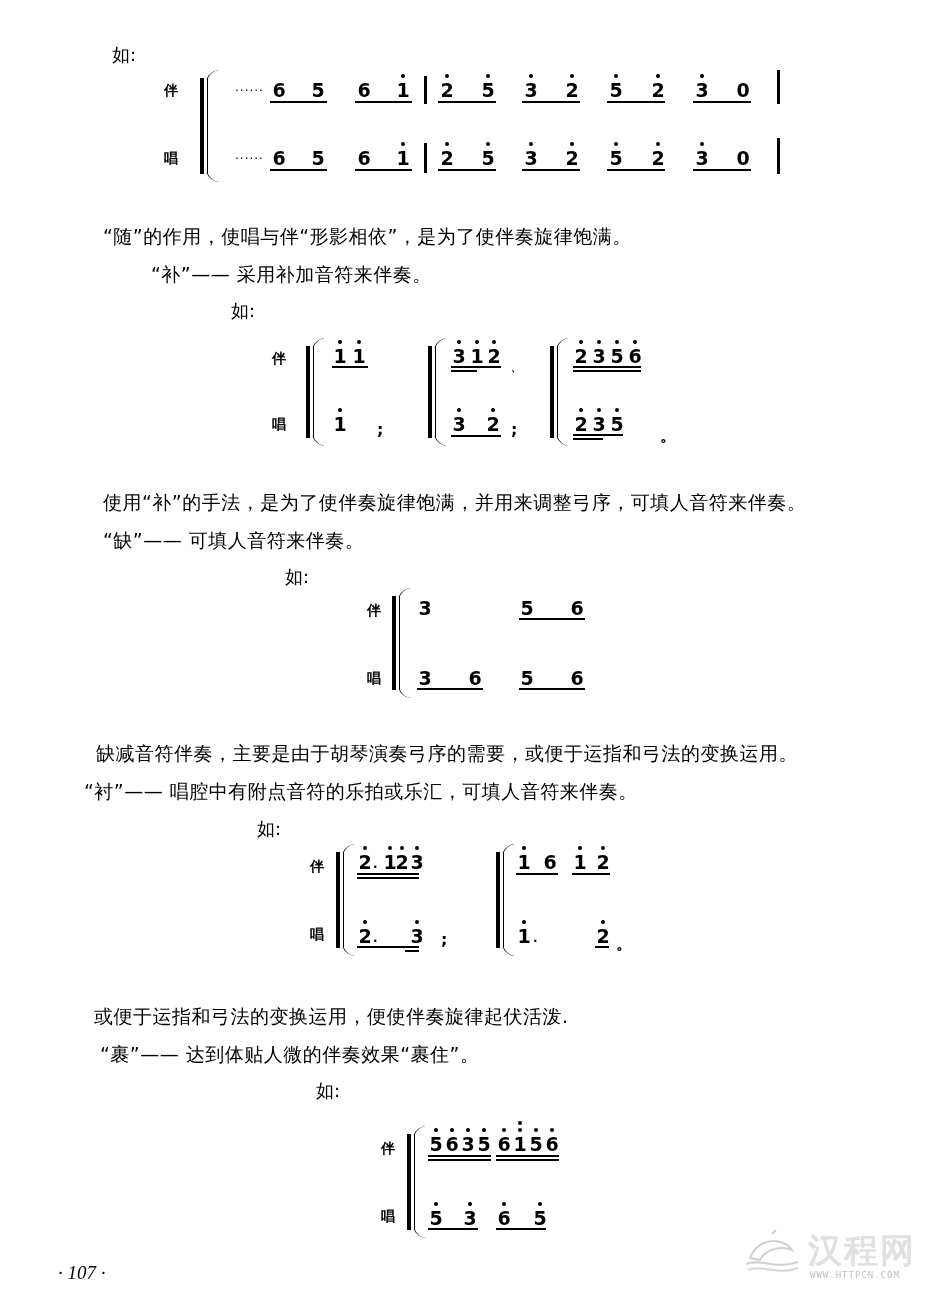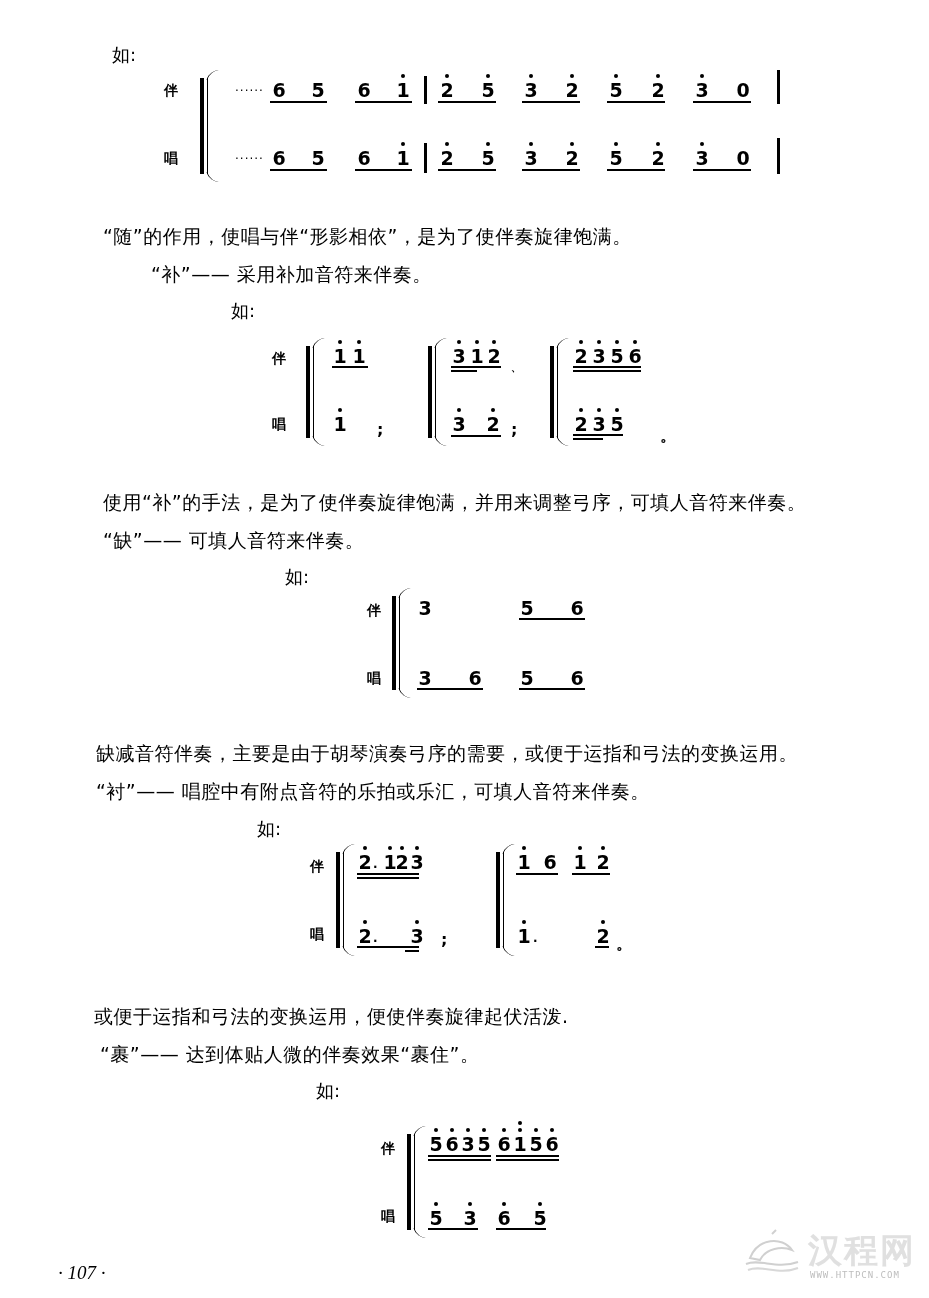--- a/index.html
+++ b/index.html
@@ -135,21 +135,21 @@
 <div class="note" style="left:570px;top:598px;">6</div>
 <div class="ul" style="left:519px;top:618px;width:66px;"></div>
 <div class="note" style="left:418px;top:668px;">3</div>
 <div class="note" style="left:468px;top:668px;">6</div>
 <div class="ul" style="left:417px;top:688px;width:66px;"></div>
 <div class="note" style="left:520px;top:668px;">5</div>
 <div class="note" style="left:570px;top:668px;">6</div>
 <div class="ul" style="left:519px;top:688px;width:66px;"></div>
 
 <div class="para" style="left:96px;top:741px;">缺减音符伴奏，主要是由于胡琴演奏弓序的需要，或便于运指和弓法的变换运用。</div>
-<div class="para" style="left:96px;top:779px;">“衬”—— 唱腔中有附点音符的乐拍或乐汇，可填人音符来伴奏。</div>
+<div class="para" style="left:84px;top:779px;">“衬”—— 唱腔中有附点音符的乐拍或乐汇，可填人音符来伴奏。</div>
 <div class="ru" style="left:257px;top:818px;">如:</div>
 
 <div class="lbl" style="left:310px;top:858px;">伴</div>
 <div class="lbl" style="left:310px;top:926px;">唱</div>
 <div class="brace" style="left:336px;top:852px;height:96px;"></div>
 <div class="note" style="left:358px;top:852px;"><span class="dot"></span><span>2</span></div>
 <div class="punct" style="left:373px;top:856px;font-size:12px;">.</div>
 <div class="note" style="left:383px;top:852px;"><span class="dot"></span><span>1</span></div>
 <div class="note" style="left:395px;top:852px;"><span class="dot"></span><span>2</span></div>
 <div class="note" style="left:410px;top:852px;"><span class="dot"></span><span>3</span></div>

